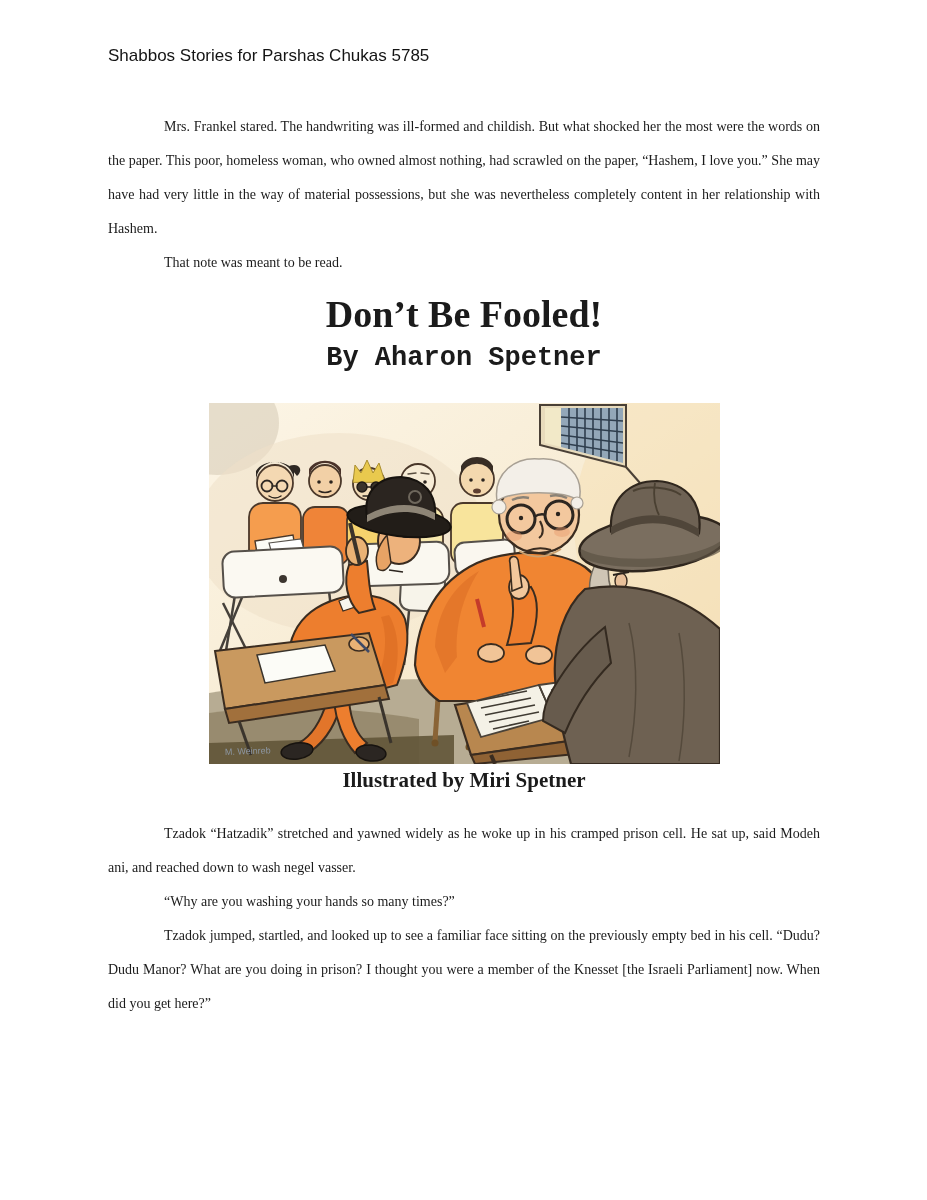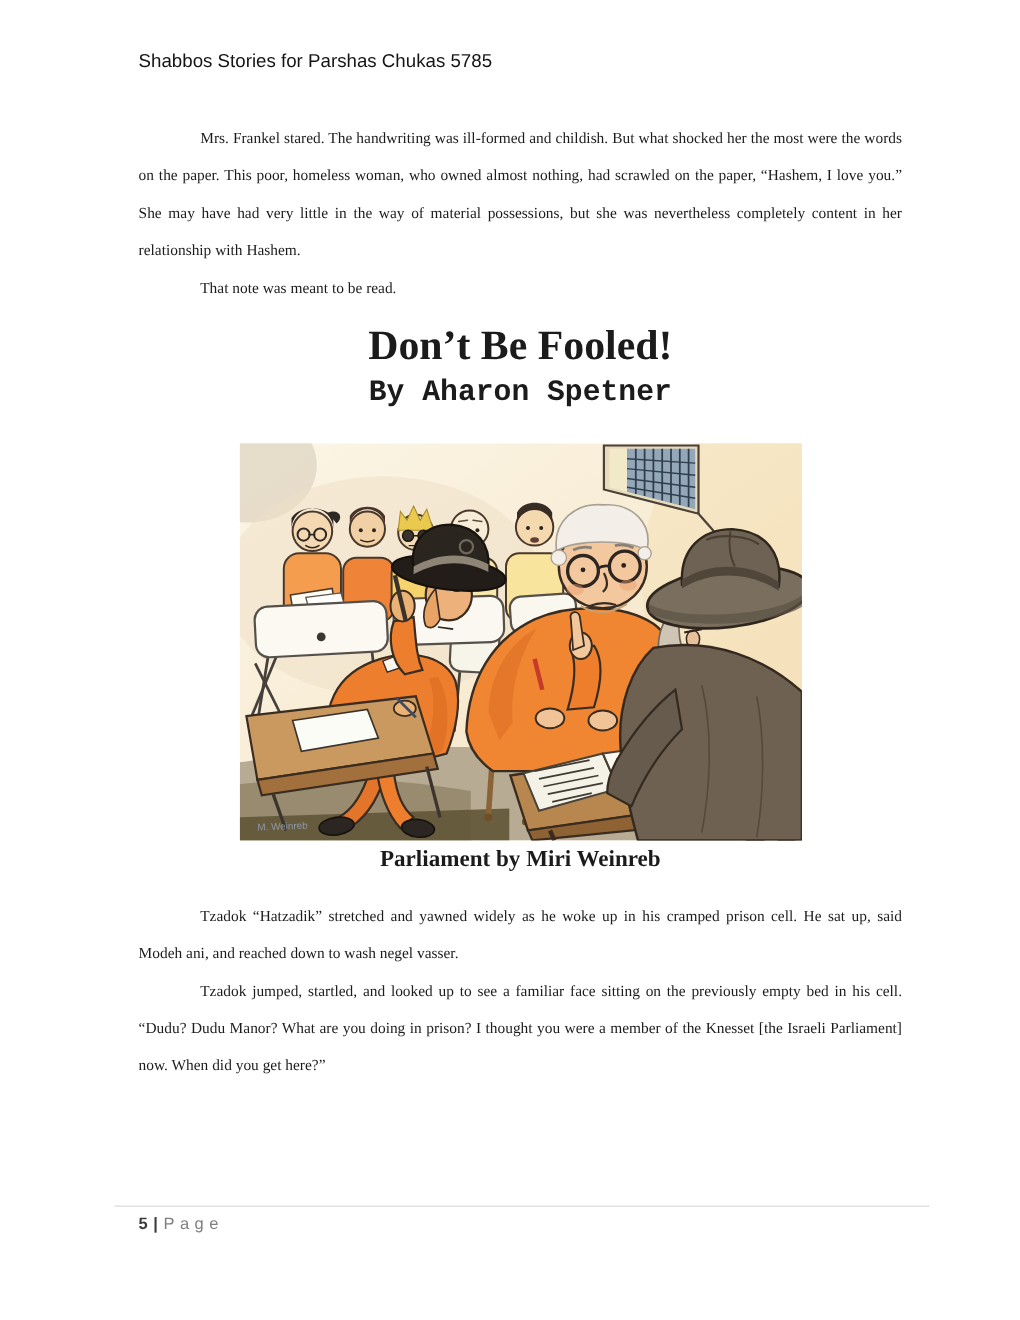--- a/index.html
+++ b/index.html
@@ -1,20 +1,20 @@
 <!DOCTYPE html>
 <html><head>
 <meta charset="utf-8">
 <style>
   html,body { margin:0; padding:0; background:#ffffff; }
   body {
     width:927px; height:1200px; position:relative; overflow:hidden;
     font-family:"Liberation Serif", serif; color:#1b1b1b;
   }
-  .page { position:absolute; inset:0; padding:0 107px 0 108px; box-sizing:border-box;margin-left:18px; }
+  .page { position:absolute; inset:0; padding:0 107px 0 108px; box-sizing:border-box; }
   .running-header {
     margin-top:46px;
     font-family:"Liberation Sans", sans-serif;
     font-size:17px; color:#141414;
   }
   .content { margin-top:44px; }
   p.body-para {
     margin:0; font-size:14px; line-height:34px;
     text-align:justify; text-align-last:left;
   }
@@ -279,30 +279,25 @@
           <ellipse cx="444" cy="140" rx="74" ry="27" fill="#7a6e5f" stroke="#2f261d" stroke-width="2.5" transform="rotate(-7 444 140)"></ellipse>
           <path d="M372,146 C400,162 490,158 514,136 L512,148 C486,166 400,170 372,154 Z" fill="#5c5244" opacity="0.7"></path>
           <path d="M402,128 C400,96 420,78 448,78 C478,80 494,100 490,130 C462,112 428,112 402,128 Z" fill="#6e6254" stroke="#2f261d" stroke-width="2.2"></path>
           <path d="M402,124 C428,108 462,108 490,126 L490,134 C462,116 428,116 402,132 Z" fill="#50463a"></path>
           <path d="M424,88 C436,82 462,84 472,92" fill="none" stroke="#4a4032" stroke-width="2"></path>
           <path d="M446,80 C444,92 446,104 450,112" fill="none" stroke="#4a4032" stroke-width="1.8"></path>
         </g>
 
         <text x="16" y="352" font-size="9" fill="#8f9aa8" opacity="0.95" font-family="Liberation Sans, sans-serif" transform="rotate(-2 16 352)">M. Weinreb</text>
       </svg>
-      <figcaption class="illustration-caption">Parliament by Miri Weinreb</figcaption>
+      <figcaption class="illustration-caption">Illustrated by Miri Spetner</figcaption>
     </figure>
 
     <p class="body-para indent after-img">Tzadok “Hatzadik” stretched and yawned widely as he woke up in his cramped prison cell. He sat up, said Modeh ani, and reached down to wash negel vasser.</p>
 
+    <p class="body-para indent">“Why are you washing your hands so many times?”</p>
 
     <p class="body-para indent">Tzadok jumped, startled, and looked up to see a familiar face sitting on the previously empty bed in his cell. “Dudu? Dudu Manor? What are you doing in prison? I thought you were a member of the Knesset [the Israeli Parliament] now. When did you get here?”</p>
 
   </div>
 
-  <div class="footer">
-    <div class="footer-rule"></div>
-    <div class="footer-text">
-      <span class="pg-num">5</span><span class="pg-sep">|</span><span class="pg-label">Page</span>
-    </div>
-  </div>
 
 </div>
 
 </body></html>

